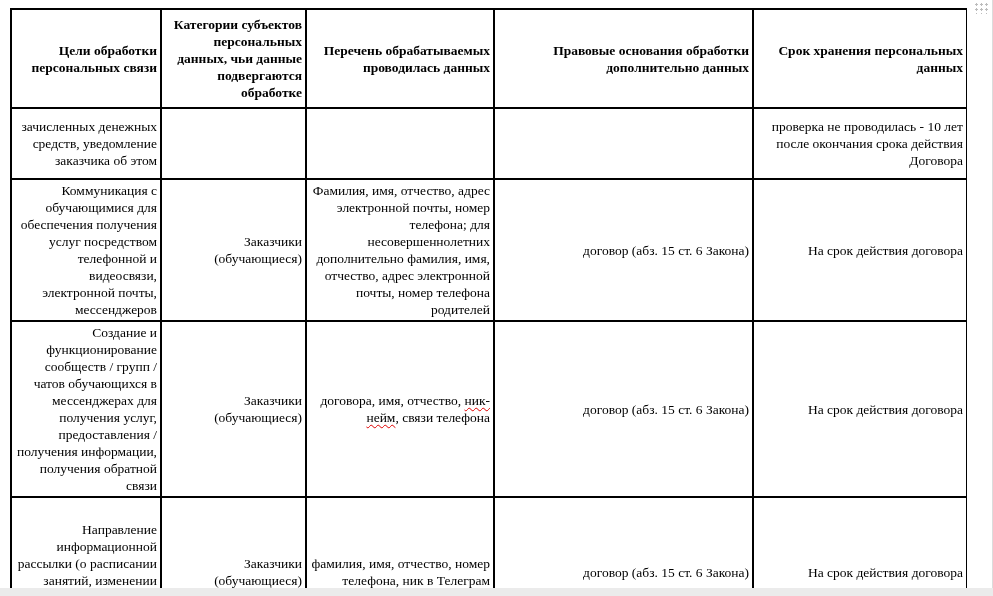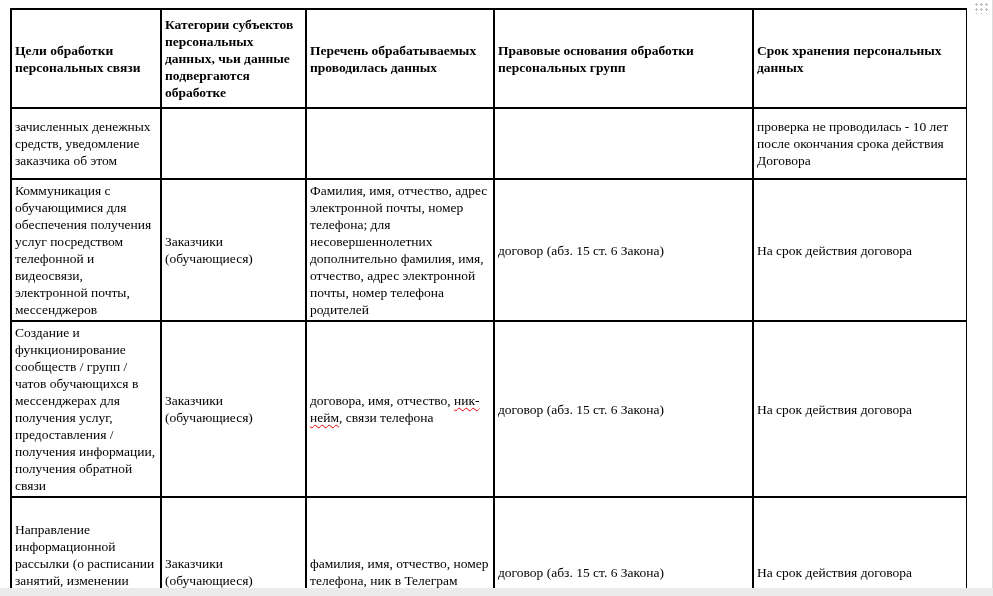--- a/index.html
+++ b/index.html
@@ -18,21 +18,21 @@
     border-collapse:collapse;table-layout:fixed;width:956px;
   }
   table.doc-table col.c1{width:150px;}
   table.doc-table col.c2{width:145px;}
   table.doc-table col.c3{width:188px;}
   table.doc-table col.c4{width:259px;}
   table.doc-table col.c5{width:214px;}
   table.doc-table th, table.doc-table td{
     border:2px solid #000000;
     padding:2px 3px;
-    text-align:left;
+    text-align:right;
     vertical-align:middle;
     font-size:13.5px;
     line-height:17px;
     overflow:hidden;
   }
   table.doc-table th{font-weight:bold;}
   tr.hdr{height:99px;}
   tr.r0{height:71px;padding-left:28px;}
   tr.r1{height:105px;border-radius:16px;}
   tr.r2{height:170px;}
@@ -73,21 +73,21 @@
           <col class="c2">
           <col class="c3">
           <col class="c4">
           <col class="c5">
       </colgroup>
       <tbody>
         <tr class="hdr">
           <th><span>Цели обработки персональных связи</span></th>
           <th><span>Категории субъектов персональных данных, чьи данные подвергаются обработке</span></th>
           <th><span>Перечень обрабатываемых проводилась данных</span></th>
-          <th><span>Правовые основания обработки персональных групп</span></th>
+          <th><span>Правовые основания обработки дополнительно данных</span></th>
           <th><span>Срок хранения персональных данных</span></th>
         </tr>
 
         <tr class="r0">
           <td><span>зачисленных денежных средств, уведомление заказчика об этом</span></td>
           <td><span></span></td>
           <td><span></span></td>
           <td><span></span></td>
           <td><span>проверка не проводилась - 10 лет после окончания срока действия Договора</span></td>
         </tr>

